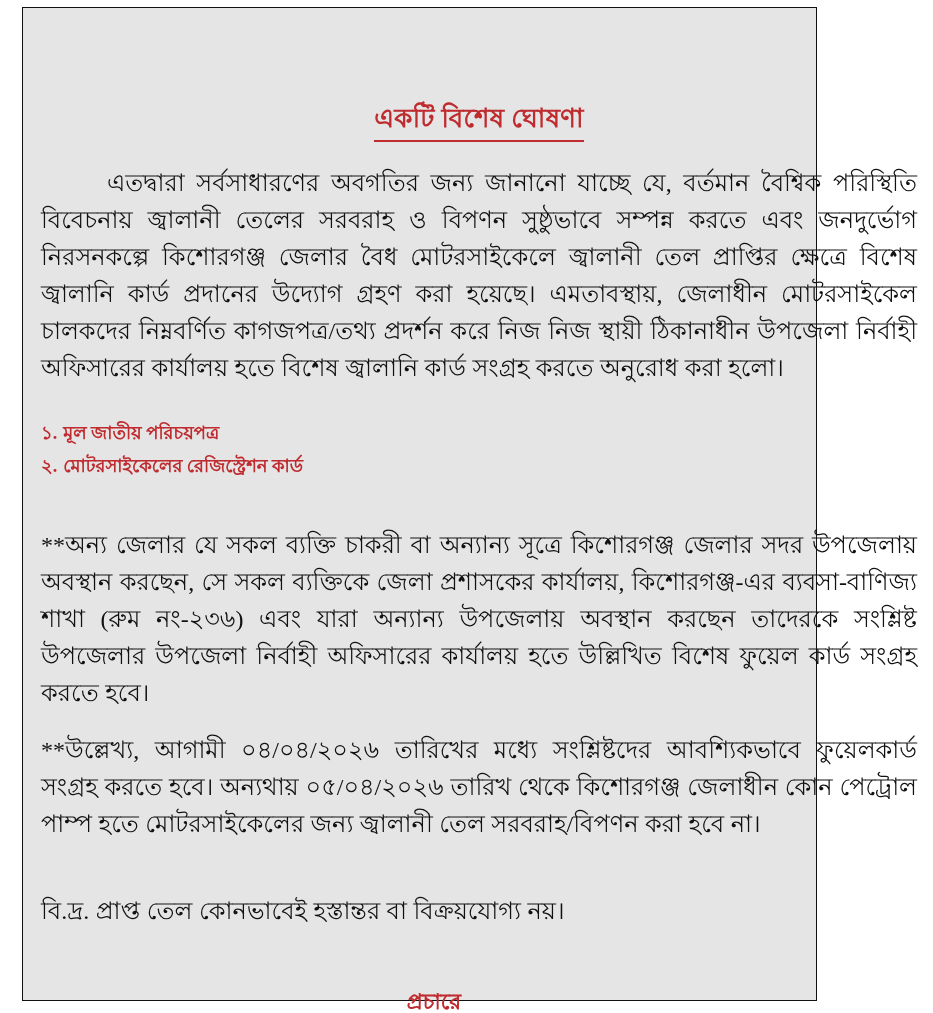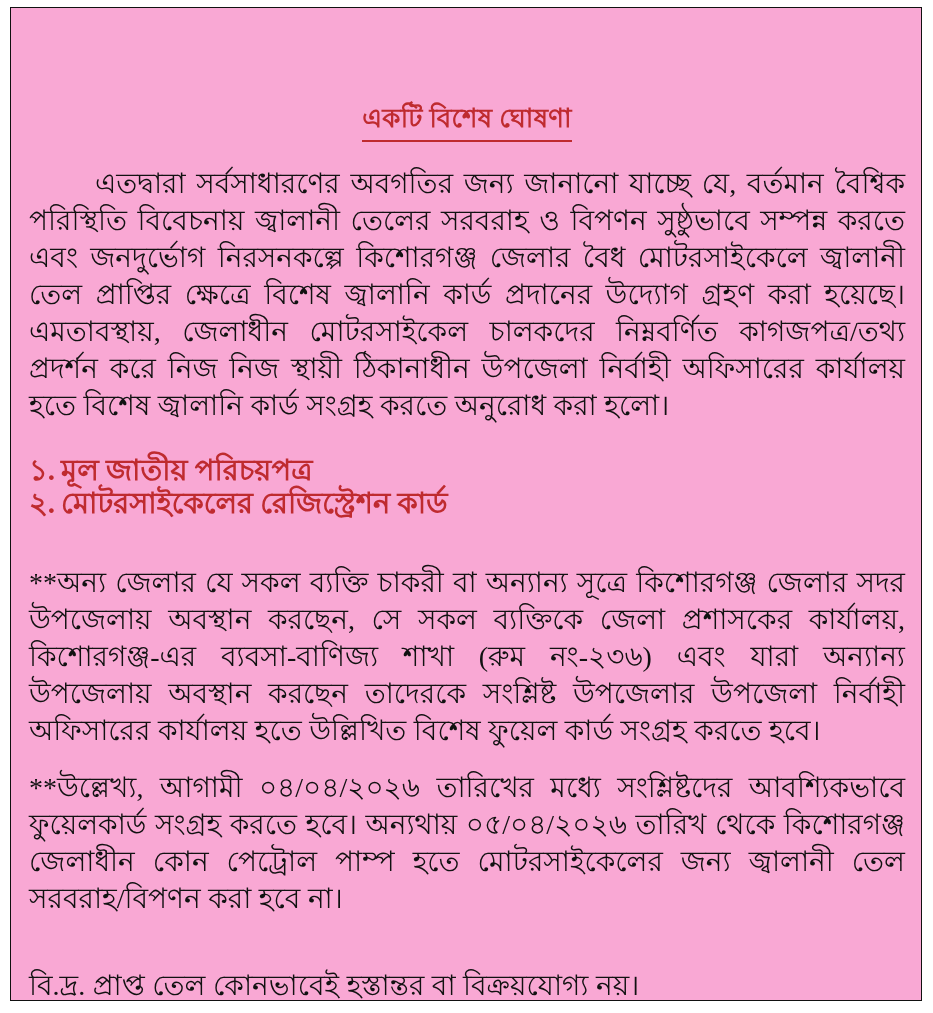--- a/index.html
+++ b/index.html
@@ -11,27 +11,27 @@
   body {
     width: 933px;
     height: 1013px;
     position: relative;
     overflow: hidden;
     font-family: "Liberation Serif", "DejaVu Serif", serif;
   }
 
   #notice-frame {
     position: absolute;
-    left: 10px;
+    left: 22px;
     top: 7px;
-    width: 912px;
+    width: 795px;
     height: 994px;
     border: 1.6px solid #111111;
     box-sizing: border-box;
-    background: #f9a8d4;
+    background: #e5e5e5;
   }
 
   #notice-body {
     position: absolute;
     left: 18px;
     top: 0;
     width: 876px;
     height: 100%;
     box-sizing: border-box;
   }
@@ -48,21 +48,21 @@
     font-weight: 700;
     line-height: 1.25;
     letter-spacing: 0.3px;
     border-bottom: 2.2px solid #bf2b2f;
     padding-bottom: 4px;
   }
 
   
   .para {
     color: #111111;
-    font-size: 28px;
+    font-size: 24px;
     line-height: 37px;
     text-align: justify;
     text-justify: inter-word;
     margin: 0;
     word-spacing: 0.5px;
   }
   .para.lead {
     margin-top: 23px;
     text-indent: 66px;
   }
@@ -78,21 +78,21 @@
   }
   .list-col {
     list-style: none;
     margin: 0;
     padding: 0;
   }
   .list-col.left  { width: 455px; }
   .list-col.right { width: 380px; padding-left: 10px; }
   .list-item {
     color: #bf2b2f;
-    font-size: 29px;
+    font-size: 18px;
     line-height: 33px;
     font-weight: 600;
     white-space: nowrap;
   }
   .list-num { margin-right: 6px; }
 
   
   .signature {
     margin-top: 56px;
     text-align: center;

